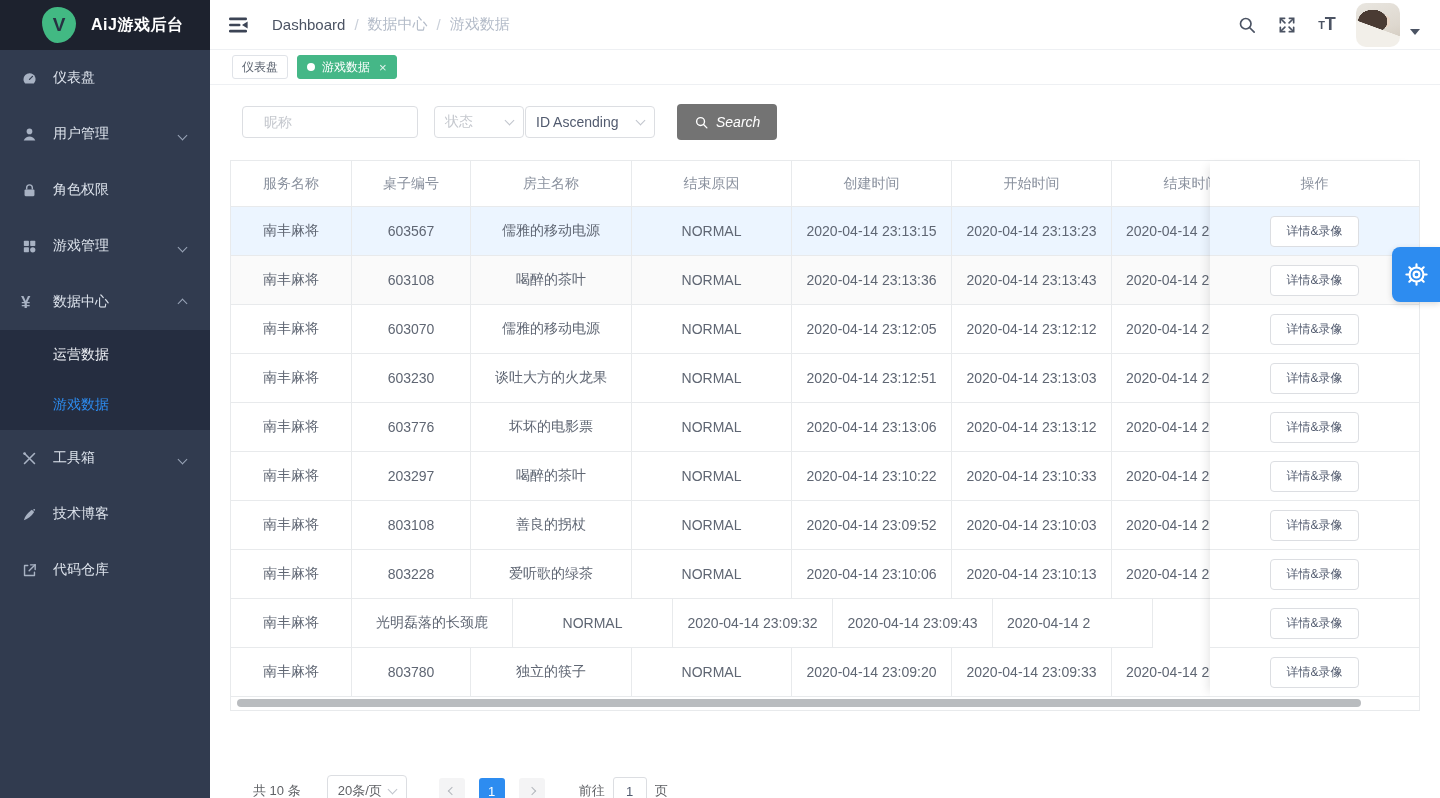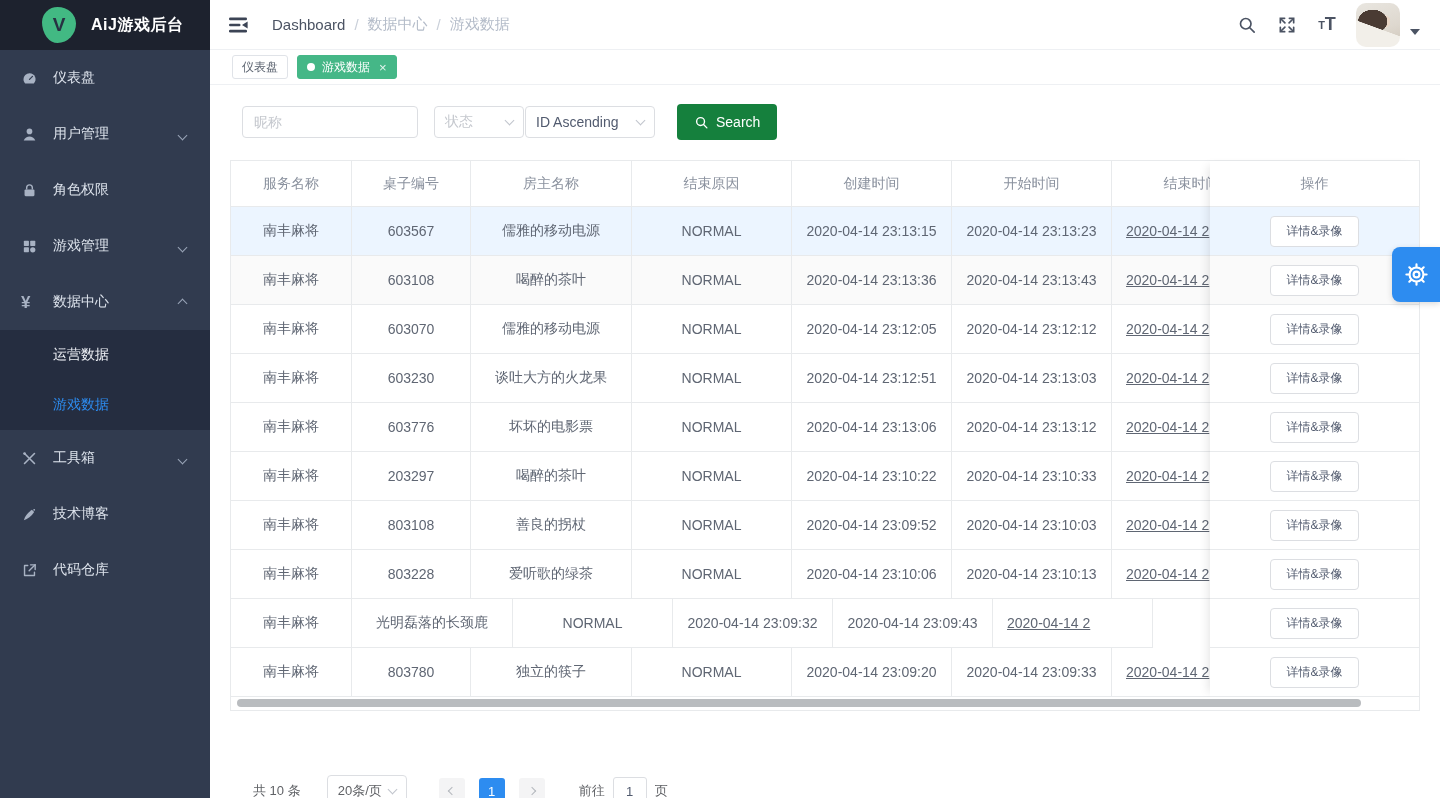--- a/index.html
+++ b/index.html
@@ -63,44 +63,44 @@
   .tab { height:24px; display:inline-flex; align-items:center; padding:0 9px;
          border:1px solid #e0e3e8; background:#fff; border-radius:3px; font-size:12px;
          color:#5c6470; margin-right:9px; cursor:pointer; }
   .tab.active { background:#45b787; border-color:#45b787; color:#fff; }
   .tab-dot { width:8px; height:8px; border-radius:50%; background:#fff; margin-right:7px; }
   .tab-close { margin-left:9px; font-size:13px; line-height:1; color:rgba(255,255,255,.85); cursor:pointer; }
 
   
   .filters { display:flex; align-items:center; margin:19px 0 0 32px; height:36px; }
   .inp-nickname { width:176px; height:32px; border:1px solid #dcdee2; border-radius:4px;
-                  padding:0 11px; font-size:14px; color:#a16207; outline:none;
+                  padding:0 21px; font-size:14px; color:#a16207; outline:none;
                   font-family:inherit; }
   .inp-nickname::placeholder { color:#c5c8ce; }
   .sel { height:32px; border:1px solid #dcdee2; border-radius:4px; display:flex;
          align-items:center; padding:0 10px; font-size:14px; cursor:pointer; background:#fff; }
   .sel .chev { color:#c0c4cc; margin-left:auto; }
   .sel-status { width:90px; margin-left:16px; color:#c5c8ce; }
   .sel-sort { width:130px; margin-left:1px; color:#515a6e; }
-  .btn-search { margin-left:22px; height:36px; padding:0 17px; background:#15803d; border:none;
+  .btn-search { margin-left:22px; height:36px; padding:0 17px; background:#737373; border:none;
                 border-radius:4px; color:#fff; font-size:14px; display:inline-flex;
-                align-items:center; cursor:pointer; font-family:inherit; }
+                align-items:center; cursor:pointer; font-family:inherit;font-style:italic; }
   .btn-search svg { width:15px; height:15px; margin-right:7px; }
 
   
   .table-outer { position:relative; margin:20px 20px 0 20px; border:1px solid #e8eaec; }
   .scroll-view { overflow:hidden; width:100%;text-align:right; }
   .grid { width:1041px; }
   .t-row { display:flex; height:49px; }
   .t-row.head { height:46px; }
   .t-cell { flex:none; display:flex; align-items:center; justify-content:center;
             font-size:14px; color:#5f6673; border-right:1px solid #e8eaec;
             border-bottom:1px solid #e8eaec; white-space:nowrap; overflow:hidden; }
   .t-row.head .t-cell { color:#8a919e; }
-  .t-cell.c-ended { justify-content:flex-start; padding-left:14px;text-decoration:underline; }
+  .t-cell.c-ended { justify-content:flex-start; padding-left:14px; }
   .t-row.selected .t-cell { background:#ecf5ff; }
   .t-row.hover .t-cell { background:#fafafa; }
 
   .fixed-col { position:absolute; top:0; right:0; width:209px; background:#fff;
                box-shadow:-7px 0 9px -5px rgba(0,0,0,.10); }
   .f-cell { height:49px; display:flex; align-items:center; justify-content:center;
             border-bottom:1px solid #e8eaec; background:#fff; }
   .f-cell.head { height:46px; font-size:14px; color:#8a919e; }
   .f-cell.selected { background:#ecf5ff; }
   .f-cell.hover { background:#fafafa; }

